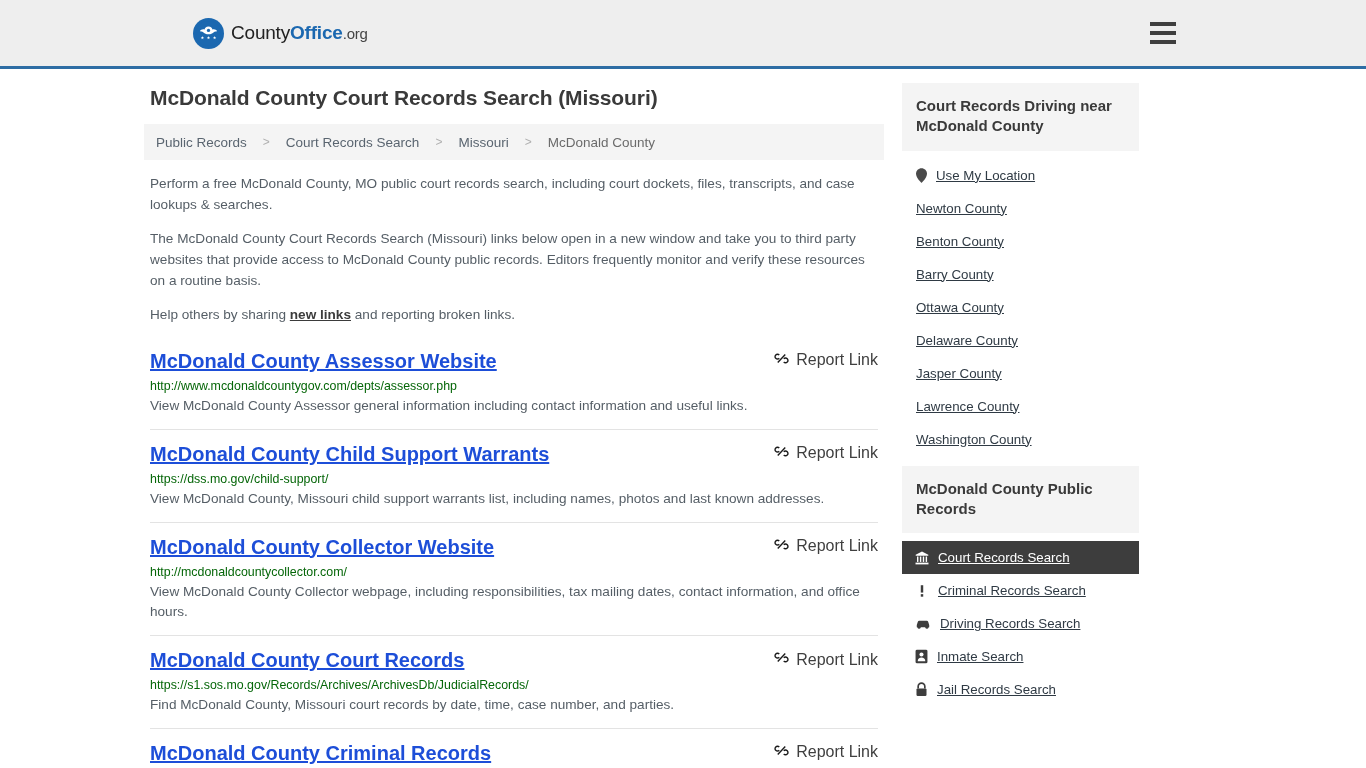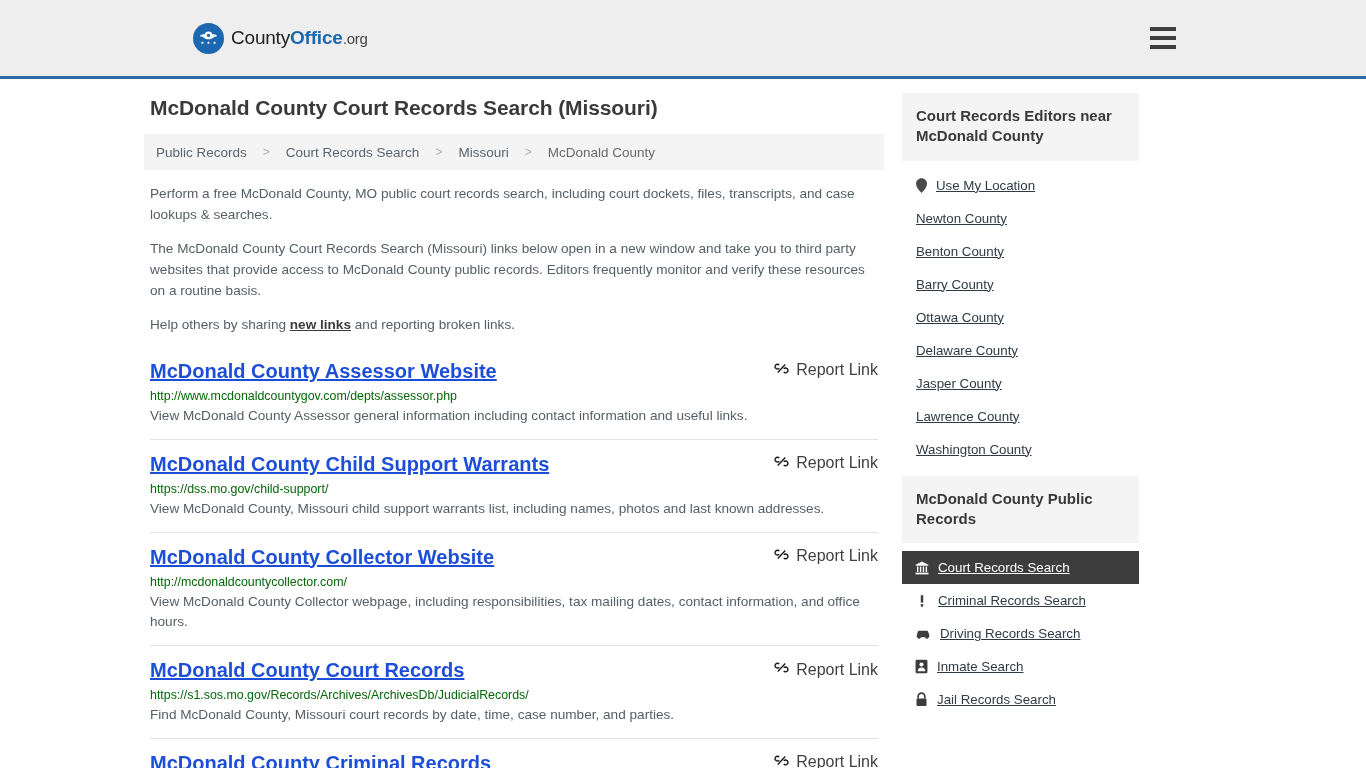--- a/index.html
+++ b/index.html
@@ -6,21 +6,21 @@
   html, body {
     margin: 0; padding: 0;
     width: 1366px; height: 768px;
     background: #ffffff;
     font-family: "Liberation Sans", sans-serif;
     overflow: hidden;
   }
 
   
   .site-header {
-    height: 79px;
+    height: 69px;
     background: #eeeeee;
     border-bottom: 3px solid #2e6da4;
     display: flex;
     align-items: center;
     position: relative;
   }
   .logo-wrap {
     position: absolute;
     left: 193px;
     display: flex;
@@ -355,21 +355,21 @@
             </span>
           </div>
         </div>
 
       </div>
     </div>
 
     <div class="col-side">
 
       <div class="side-card">
-        <div class="side-card-head">Court Records Editors near McDonald County</div>
+        <div class="side-card-head">Court Records Driving near McDonald County</div>
         <div class="side-list side-list-plain">
 
           <div class="side-item">
             <span class="icon">
               <svg width="11" height="15" viewBox="0 0 12 16">
                 <path d="M6 0 C2.7 0 0 2.7 0 6 C0 10.5 6 16 6 16 C6 16 12 10.5 12 6 C12 2.7 9.3 0 6 0 Z" fill="#4a4a4a"></path>
               </svg>
             </span>
             <a>Use My Location</a>
           </div>

